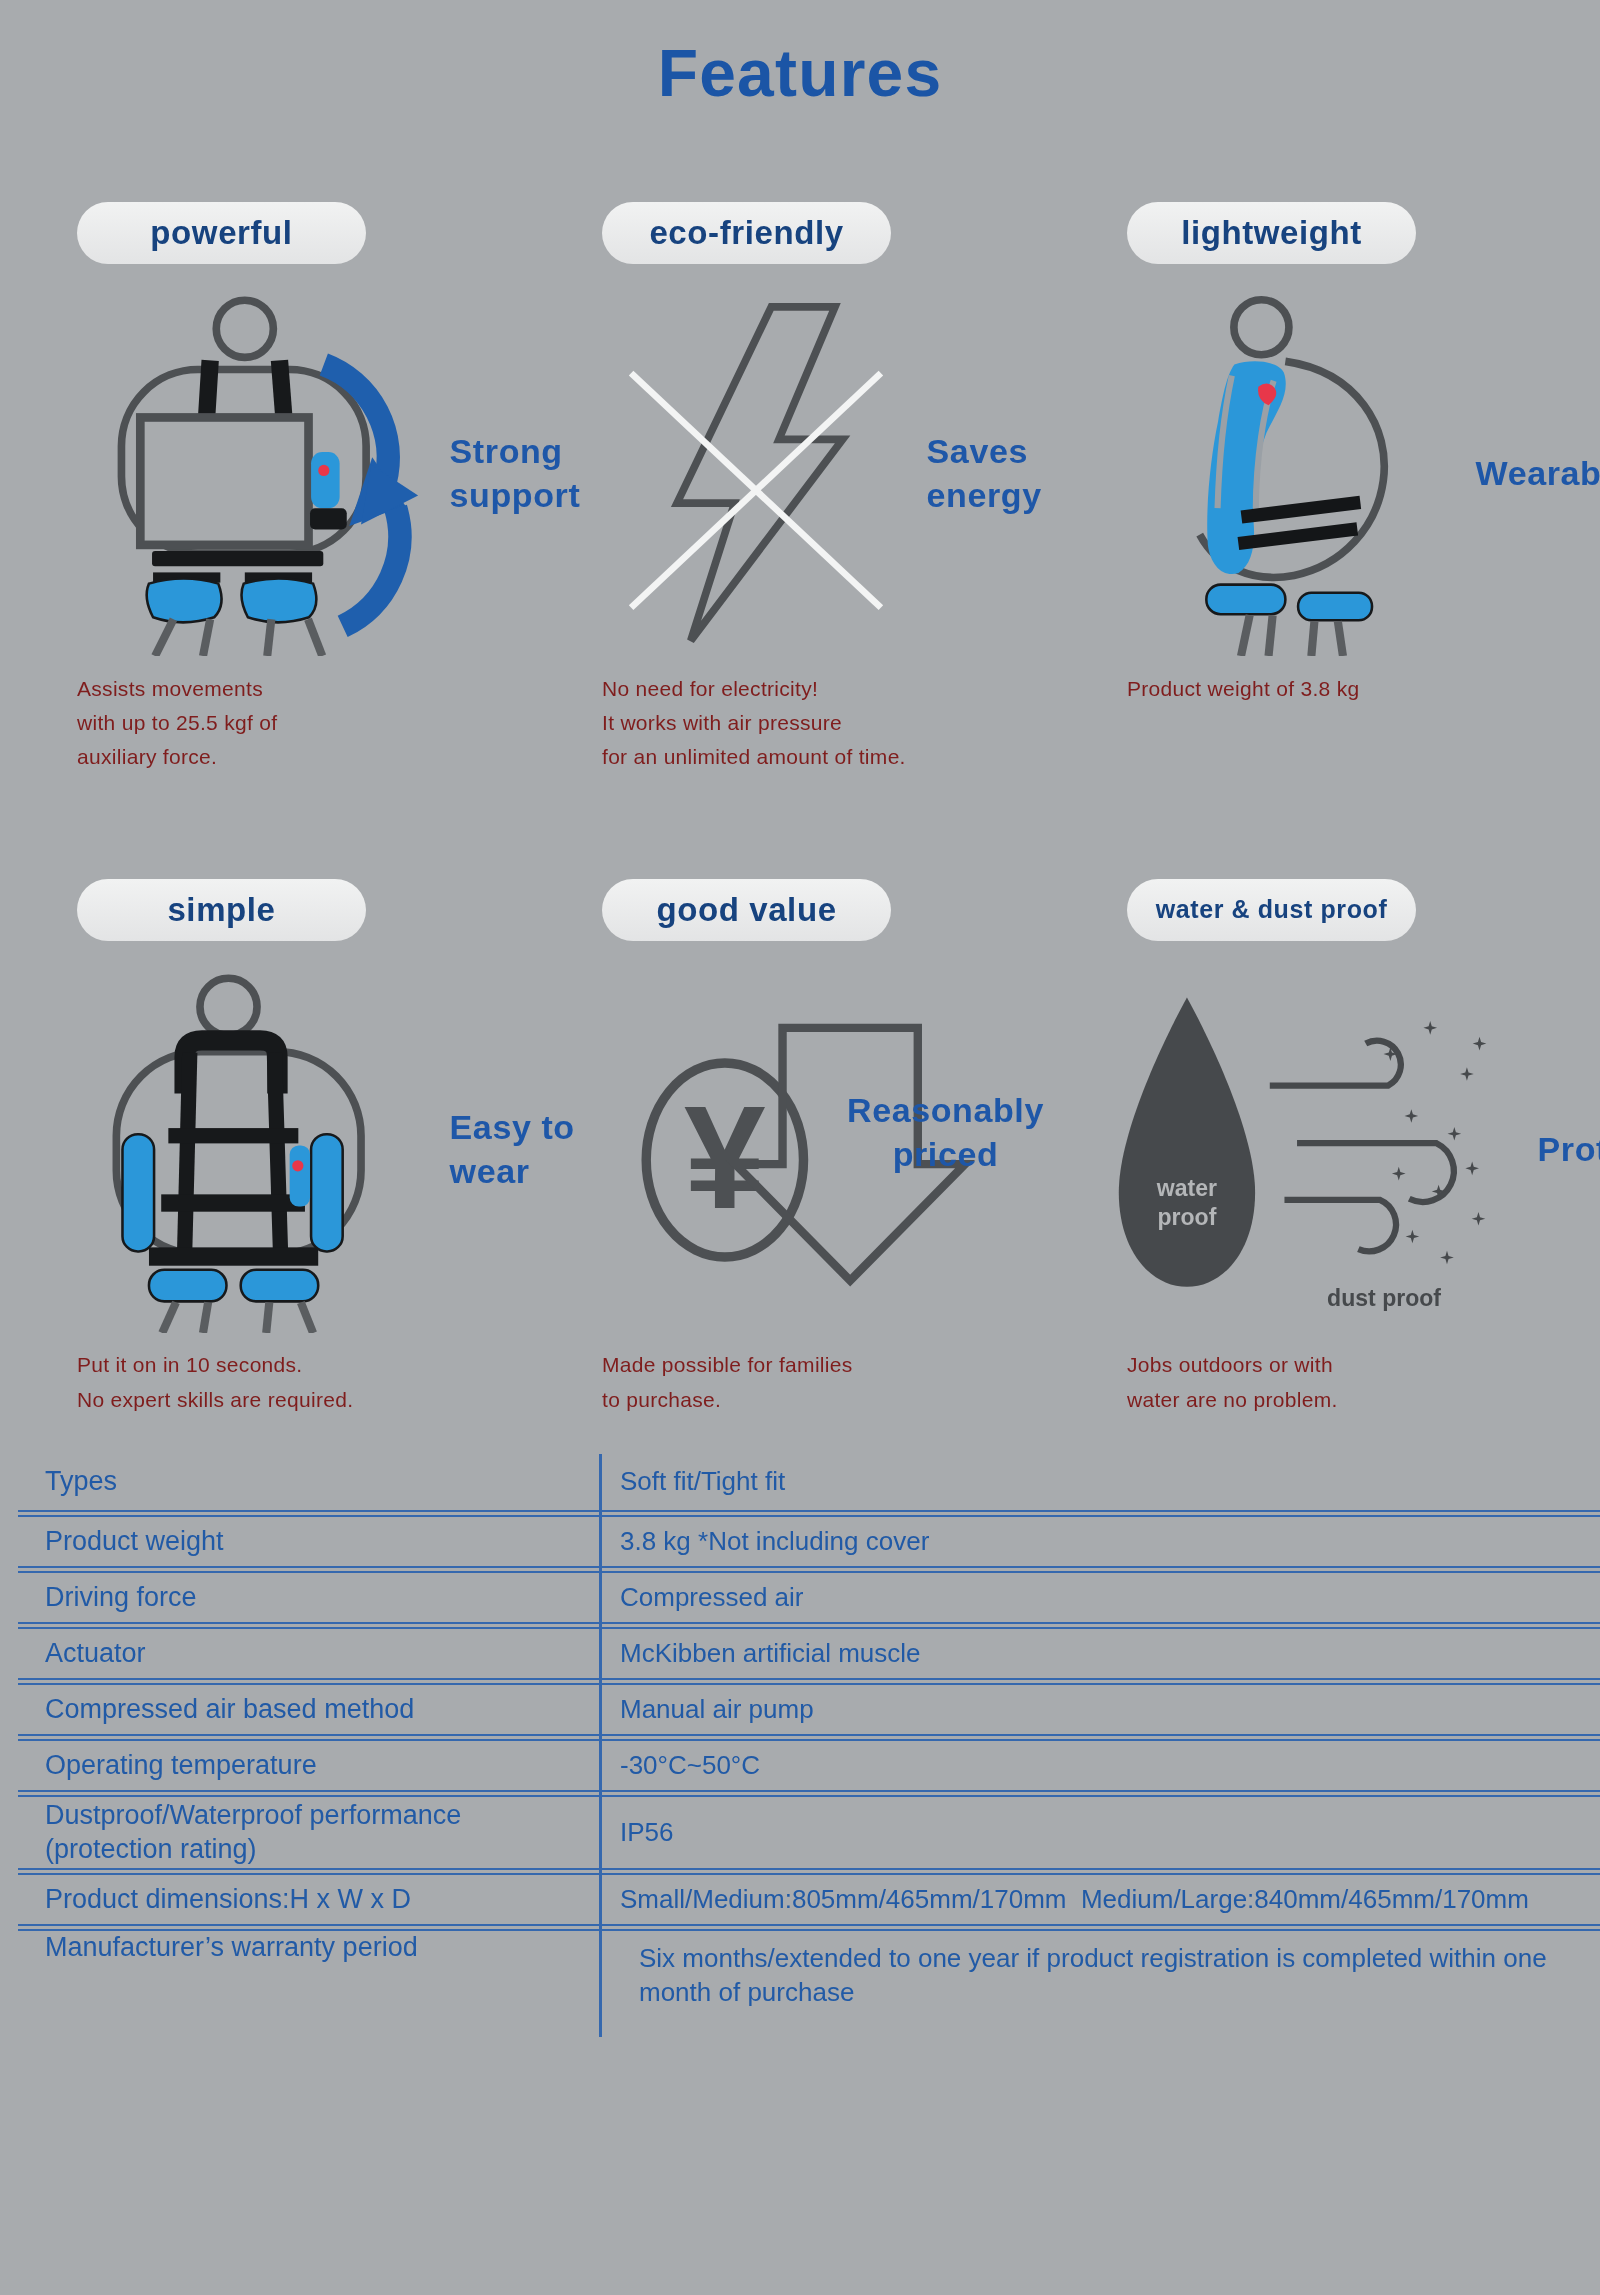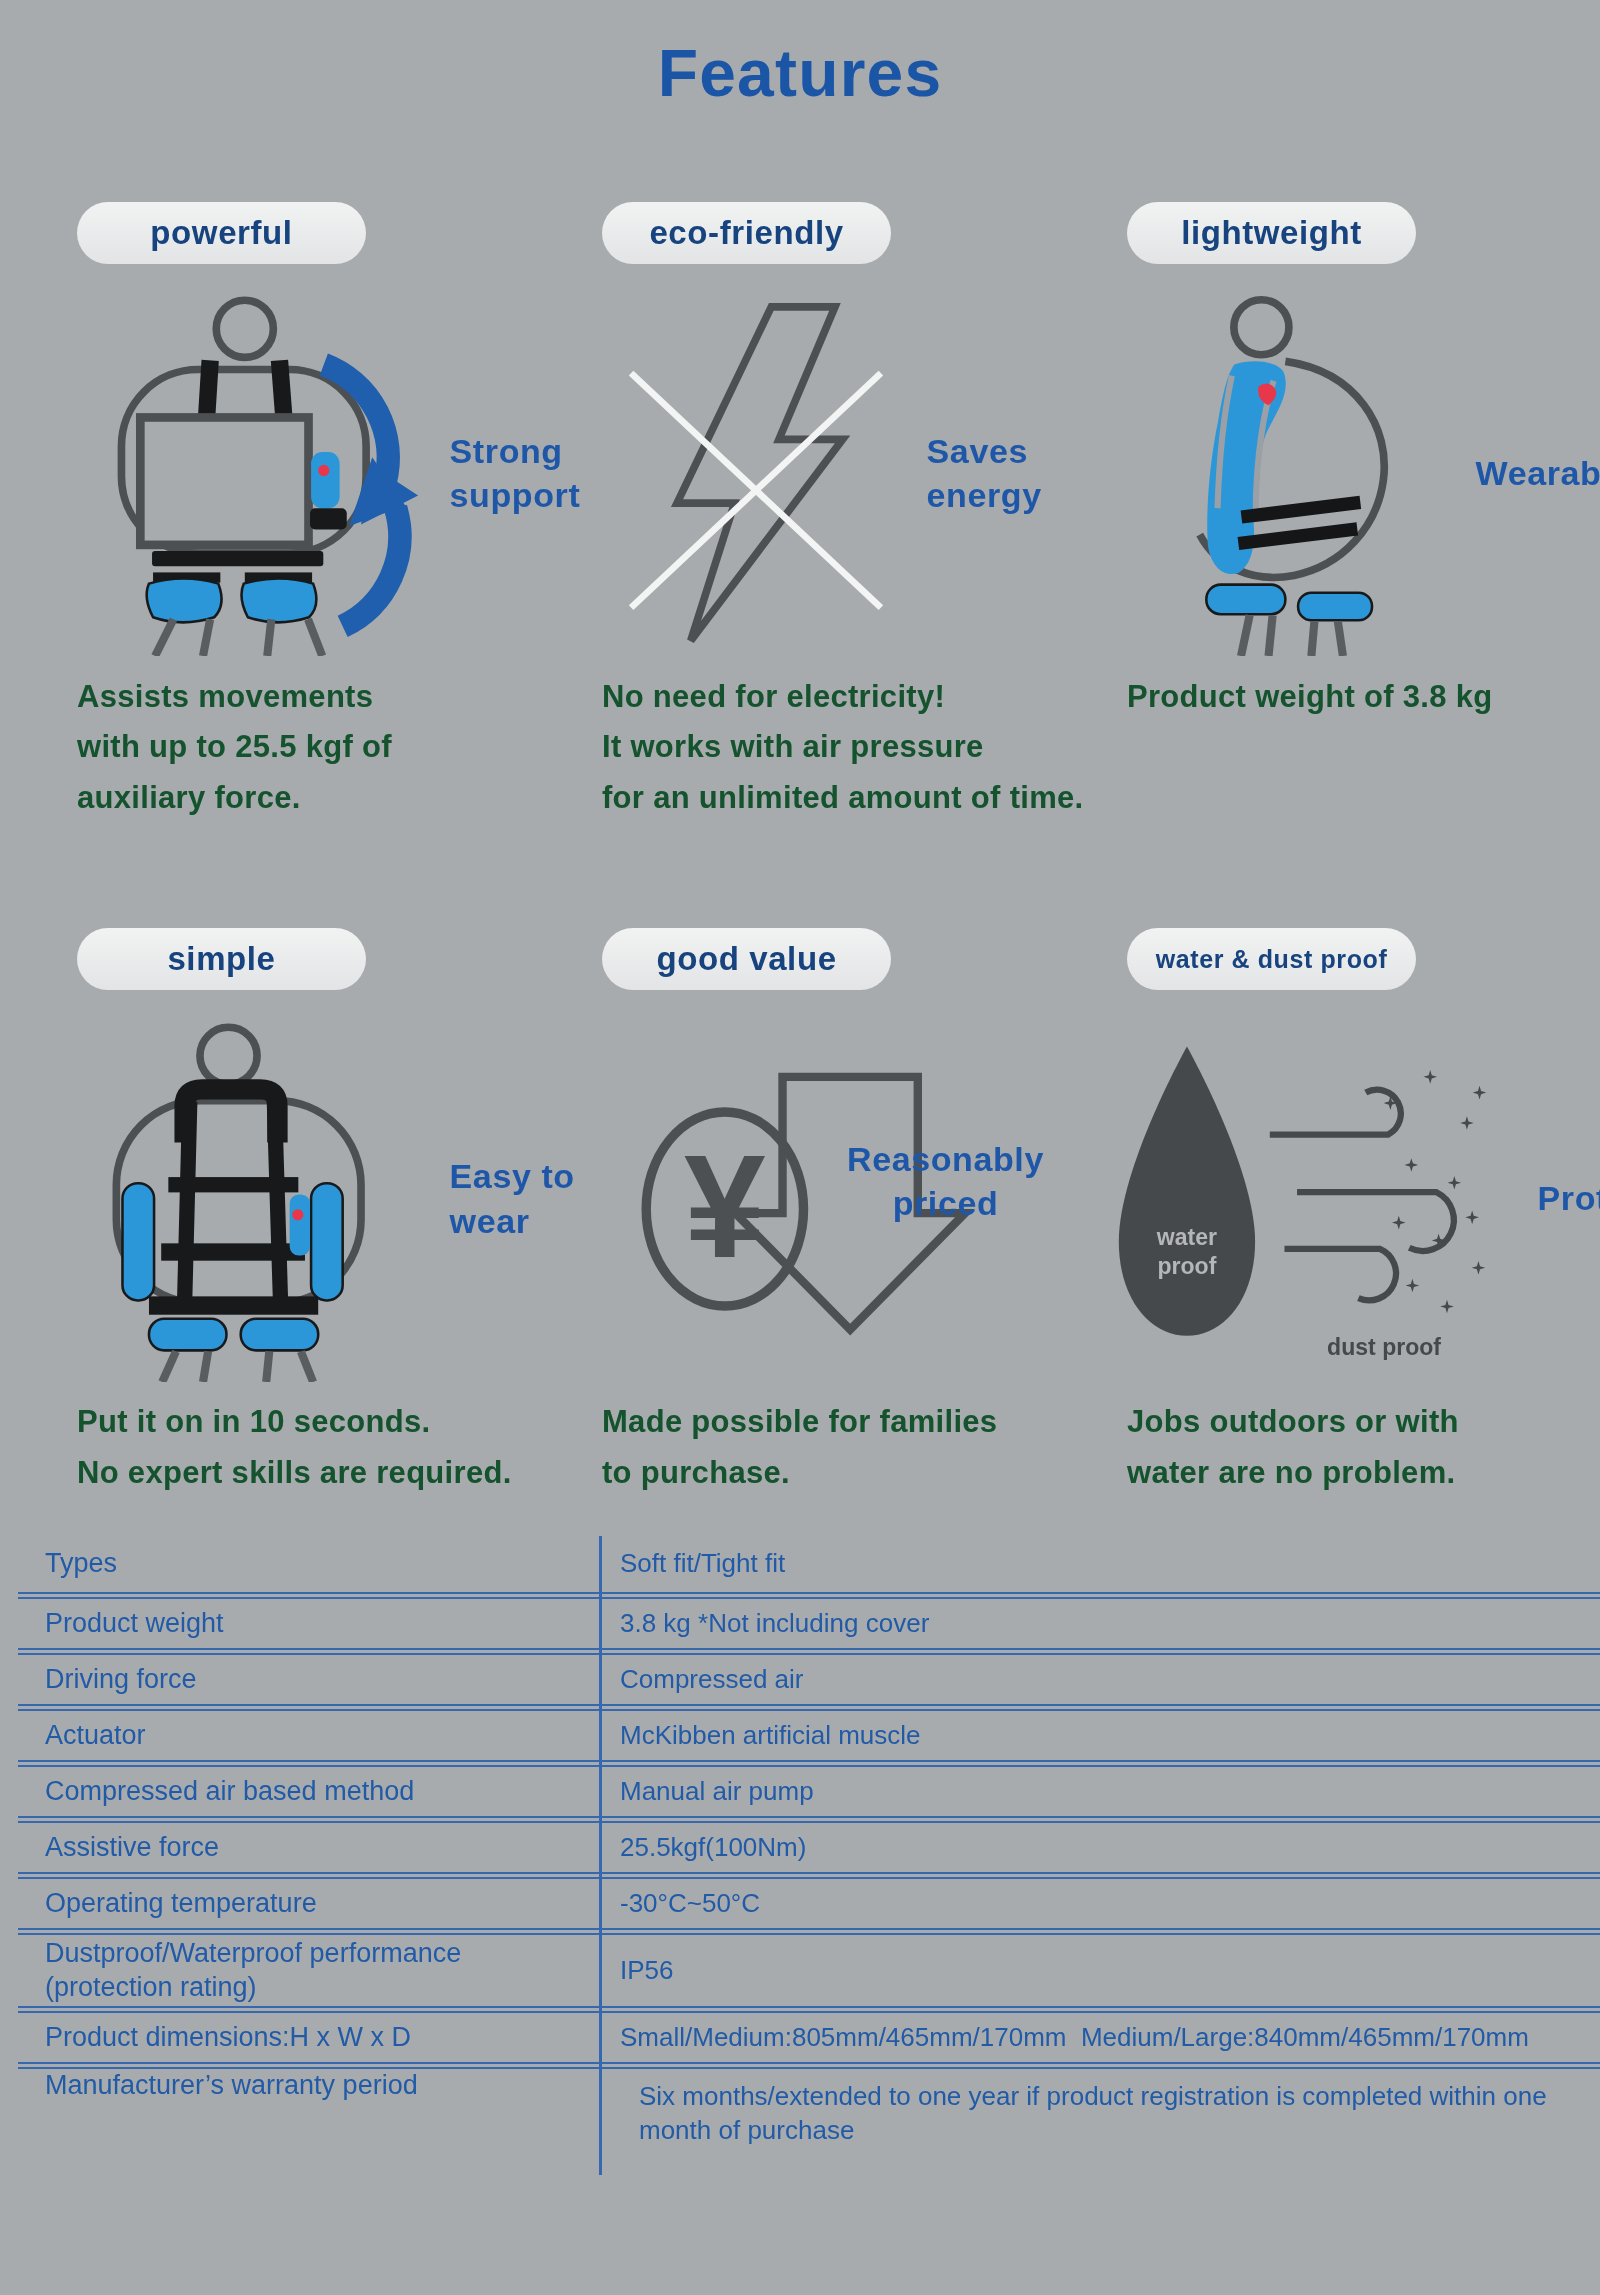--- a/index.html
+++ b/index.html
@@ -49,21 +49,21 @@
     line-height:1.3;white-space:pre-line;
     margin-left:16.6px;letter-spacing:0.6px;
   }
   .caption--inside{
     position:absolute;left:237px;top:122px;margin-left:0;
     width:213px;text-align:center;
   }
   .icon--shift{margin-left:-56px;}
   .description{
     margin-top:15.4px;
-    font-size:31px;font-weight:bold;color:#14532d;
+    font-size:21px;font-weight:normal;color:#7f1d1d;
     line-height:1.64;letter-spacing:0.3px;
     white-space:pre-line;
   }
   .spec-table{
     position:relative;
     margin:37px 0 0 18px;
     width:1582px;
   }
   .spec-divider{
     position:absolute;left:581px;top:0;bottom:0;width:3px;
@@ -269,24 +269,20 @@
     </div>
     <div class="spec-row">
       <div class="spec-label">Actuator</div>
       <div class="spec-value">McKibben artificial muscle</div>
     </div>
     <div class="spec-row">
       <div class="spec-label">Compressed air based method</div>
       <div class="spec-value">Manual air pump</div>
     </div>
     <div class="spec-row">
-      <div class="spec-label">Assistive force</div>
-      <div class="spec-value">25.5kgf(100Nm)</div>
-    </div>
-    <div class="spec-row">
       <div class="spec-label">Operating temperature</div>
       <div class="spec-value">-30°C~50°C</div>
     </div>
     <div class="spec-row spec-row--tall">
       <div class="spec-label">Dustproof/Waterproof performance
 (protection rating)</div>
       <div class="spec-value">IP56</div>
     </div>
     <div class="spec-row">
       <div class="spec-label">Product dimensions:H x W x D</div>

